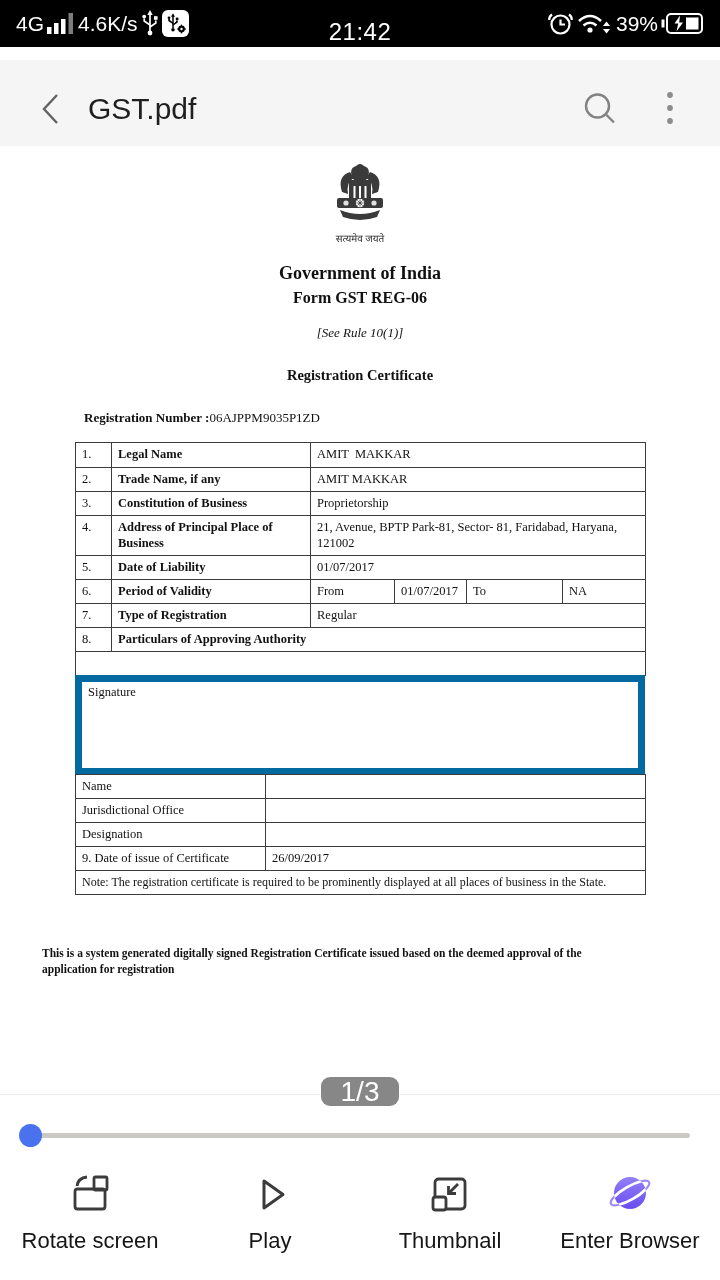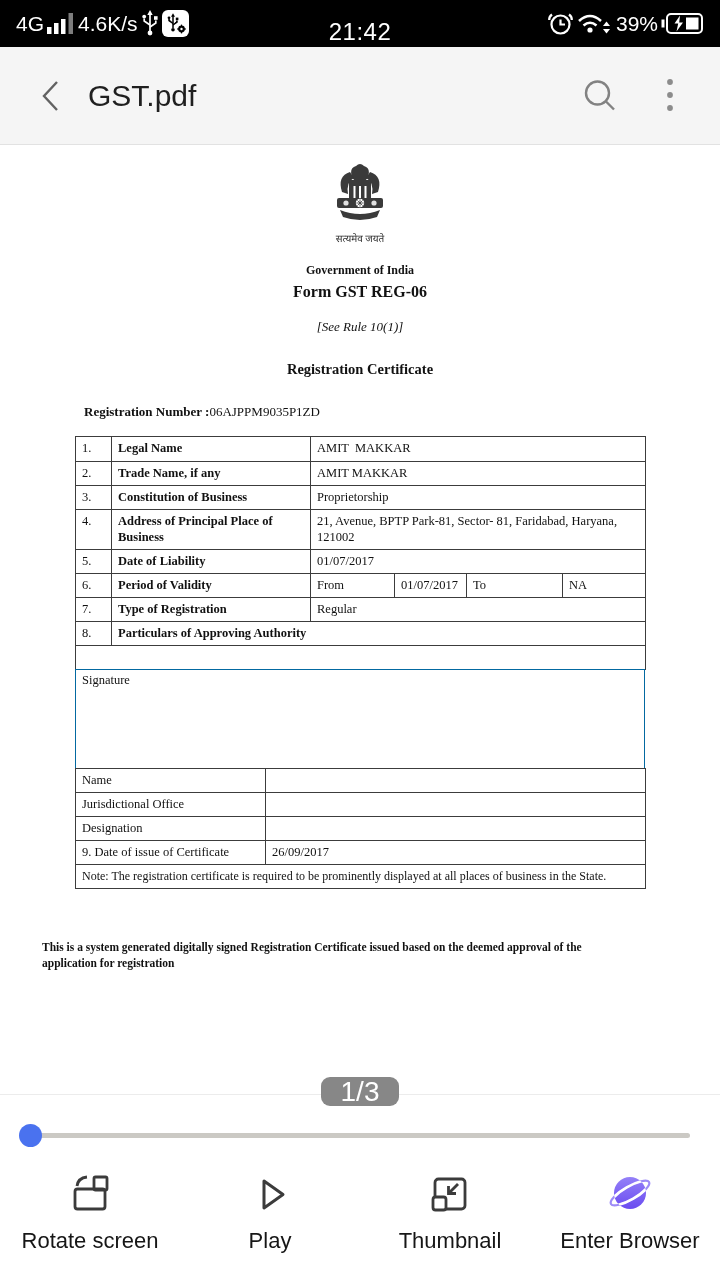--- a/index.html
+++ b/index.html
@@ -9,51 +9,51 @@
   
   .status-bar { position:absolute; top:0; left:0; width:720px; height:47px;
     background:#000; color:#fff; display:flex; align-items:center; padding:0 16px; }
   .sb-left, .sb-right { display:flex; align-items:center; gap:3px; }
   .sb-right { margin-left:auto; }
   .sb-time { position:absolute; left:50%; transform:translateX(-50%);
     font-size:24px; font-weight:400; letter-spacing:0.5px;margin-top:16px; }
   .sb-text { font-size:21px; }
 
   
-  .app-header { position:absolute; top:47px; left:0; width:720px; height:98px;
+  .app-header { position:absolute; top:60px; left:0; width:720px; height:98px;
     background:#f5f5f5; display:flex; align-items:center; padding:0 44px 0 38px;
     border-bottom:1px solid #e2e2e2; }
   .hd-title { font-size:30px; color:#1f1f1f; margin-left:26px; }
   .hd-actions { margin-left:auto; display:flex; align-items:center; gap:44px; }
   .icon-btn { display:flex; align-items:center; justify-content:center; }
 
   
   .doc-area { position:absolute; top:146px; left:0; width:720px; height:949px;
     background:#fff; border-bottom:1px solid #ececec; overflow:hidden;
     font-family:"Liberation Serif", serif; color:#111; }
   .emblem-wrap { margin-top:18px; text-align:center; }
   .emblem-caption { font-size:10px; color:#2e2e2e; margin-top:1px; }
-  .doc-h1 { margin-top:18px; text-align:center; font-weight:bold; font-size:12px; }
+  .doc-h1 { margin-top:18px; text-align:center; font-weight:bold; font-size:18px; }
   .doc-h2 { margin-top:5px; text-align:center; font-weight:bold; font-size:16px; }
   .doc-h3 { margin-top:18px; text-align:center; font-style:italic; font-size:13px; }
   .doc-title { margin-top:26px; text-align:center; font-weight:bold; font-size:14.5px; }
   .reg-line { margin:26px 0 0 84px; font-size:13px; }
   .reg-line b { font-weight:bold; }
 
   table.cert { border-collapse:collapse; margin:16px 0 0 75px; width:570px;
     font-size:12.5px; table-layout:fixed; }
   table.cert td { border:1px solid #3c3c3c; padding:3px 6px; vertical-align:top;
     line-height:1.3; overflow:hidden; }
   td.c-num { text-align:left; padding-left:9px; }
   td.c-lbl { font-weight:bold; }
   td.c-val { white-space:pre-wrap; }
   tr.h25 td { height:25px; } tr.h24 td { height:24px; } tr.h38 td { height:38px; }
 
   .sig-box { margin:-1px 0 0 75px; width:570px; height:100px;
-    border:1px solid #0369a1; font-size:12.5px; padding:3px 6px; }
+    border:7px solid #0369a1; font-size:12.5px; padding:3px 6px; }
 
   table.lower { border-collapse:collapse; margin:-1px 0 0 75px; width:570px;
     font-size:12.5px; table-layout:fixed; }
   table.lower td { border:1px solid #3c3c3c; padding:3px 6px; vertical-align:middle;
     height:24px; }
   td.note-cell { font-size:12px; white-space:nowrap; }
 
   .doc-footer { margin:50px 0 0 42px; width:592px; font-weight:bold;
     font-size:11.5px; line-height:1.45; }
 

